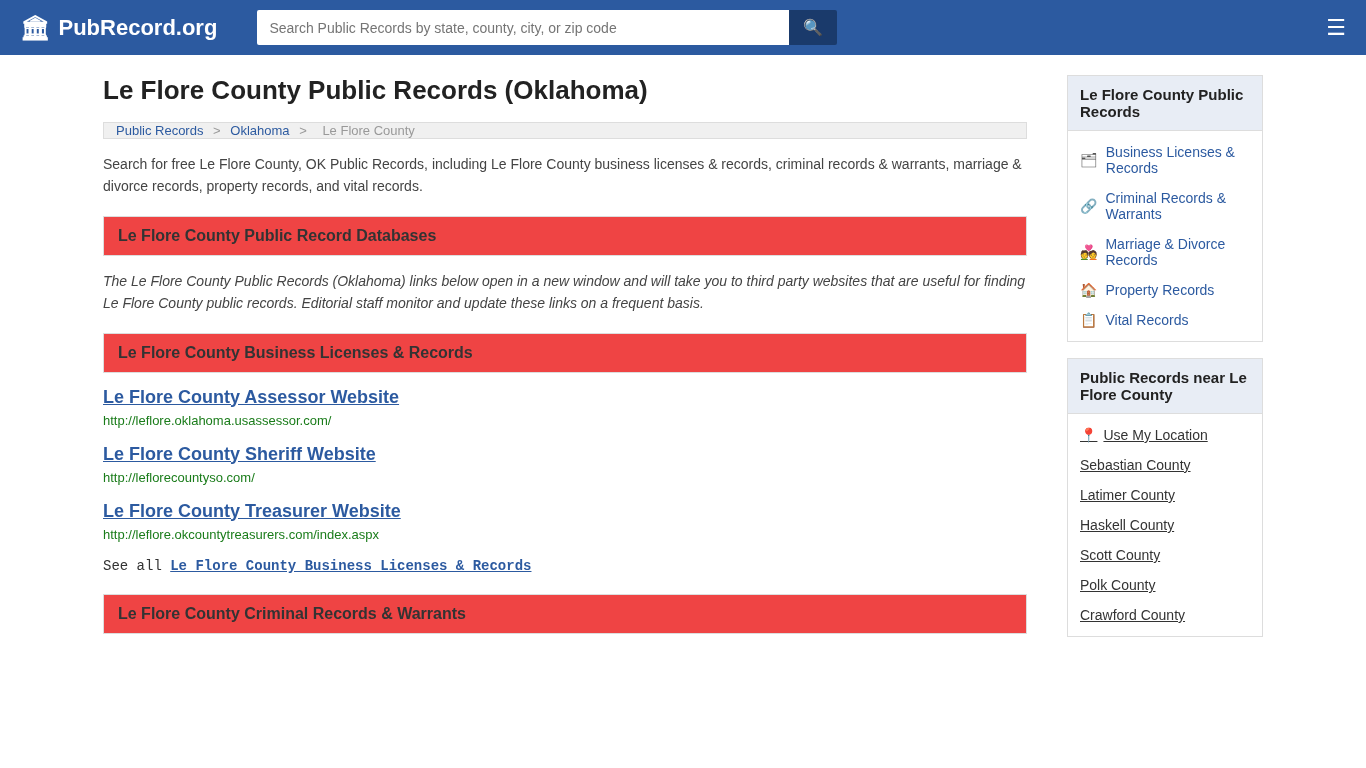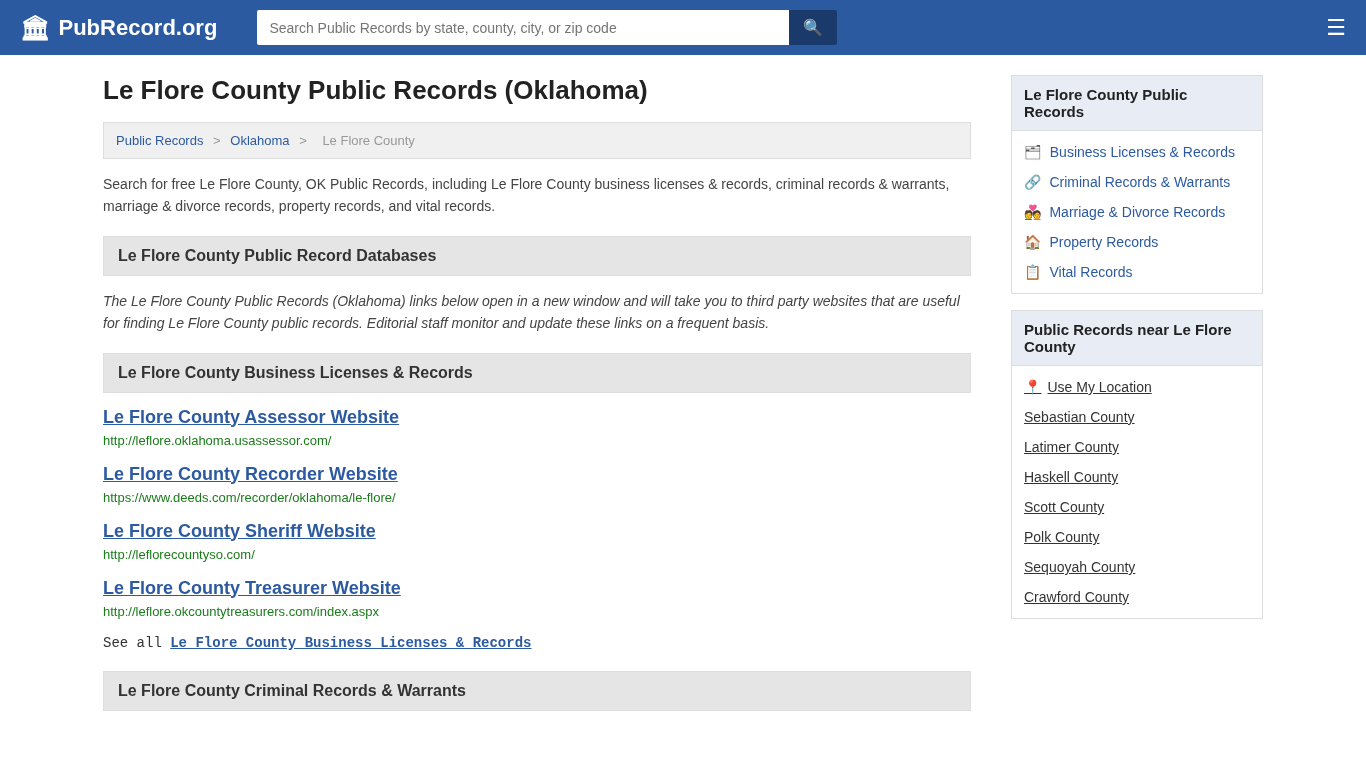--- a/index.html
+++ b/index.html
@@ -71,42 +71,42 @@
       flex: 1;
     }
     .page-title {
       font-size: 26px;
       font-weight: bold;
       color: #222;
       margin-bottom: 16px;
     }
     .breadcrumb {
       background: #f0f0f0;
-      padding: 10px 12px;
+      padding: 0 12px;
       font-size: 13px;
       color: #555;
       margin-bottom: 14px;
       border: 1px solid #ddd;
     }
     .breadcrumb a {
       color: #2c5aa0;
       text-decoration: none;
     }
     .breadcrumb span {
       margin: 0 6px;
       color: #999;
     }
     .description {
       font-size: 14px;
       color: #444;
       line-height: 1.6;
       margin-bottom: 18px;
     }
     .section-header {
-      background: #e5e5e5;
+      background: #ef4444;
       border: 1px solid #ddd;
       padding: 10px 14px;
       font-size: 16px;
       font-weight: bold;
       color: #333;
       margin-bottom: 14px;
     }
     .section-body {
       font-size: 14px;
       color: #444;
@@ -139,21 +139,21 @@
       font-family: Liberation Mono, monospace;
     }
     .see-all a {
       color: #2c5aa0;
       text-decoration: underline;
       font-weight: bold;
     }
 
     
     .sidebar {
-      width: 252px;
+      width: 196px;
       flex-shrink: 0;
     }
     .sidebar-box {
       border: 1px solid #ddd;
       margin-bottom: 16px;
     }
     .sidebar-box-header {
       background: #e8edf5;
       padding: 10px 12px;
       font-size: 15px;
@@ -234,28 +234,20 @@
 
     <div class="record-entry">
       <div class="record-link">
         <a class="title-link" href="#">Le Flore County Assessor Website</a>
       </div>
       <div class="record-link">
         <a class="url-link" href="#">http://leflore.oklahoma.usassessor.com/</a>
       </div>
     </div>
 
-    <div class="record-entry">
-      <div class="record-link">
-        <a class="title-link" href="#">Le Flore County Recorder Website</a>
-      </div>
-      <div class="record-link">
-        <a class="url-link" href="#">https://www.deeds.com/recorder/oklahoma/le-flore/</a>
-      </div>
-    </div>
 
     <div class="record-entry">
       <div class="record-link">
         <a class="title-link" href="#">Le Flore County Sheriff Website</a>
       </div>
       <div class="record-link">
         <a class="url-link" href="#">http://leflorecountyso.com/</a>
       </div>
     </div>
 
@@ -313,21 +305,20 @@
 
         <a class="sidebar-nearby-item use-location" href="#">
           <span class="location-pin">📍</span>
           <span>Use My Location</span>
         </a>
         <a class="sidebar-nearby-item" href="#">Sebastian County</a>
         <a class="sidebar-nearby-item" href="#">Latimer County</a>
         <a class="sidebar-nearby-item" href="#">Haskell County</a>
         <a class="sidebar-nearby-item" href="#">Scott County</a>
         <a class="sidebar-nearby-item" href="#">Polk County</a>
-        <a class="sidebar-nearby-item" href="#">Sequoyah County</a>
         <a class="sidebar-nearby-item" href="#">Crawford County</a>
 
       </div>
     </div>
 
   </aside>
 
 </div>
 
 </body></html>

